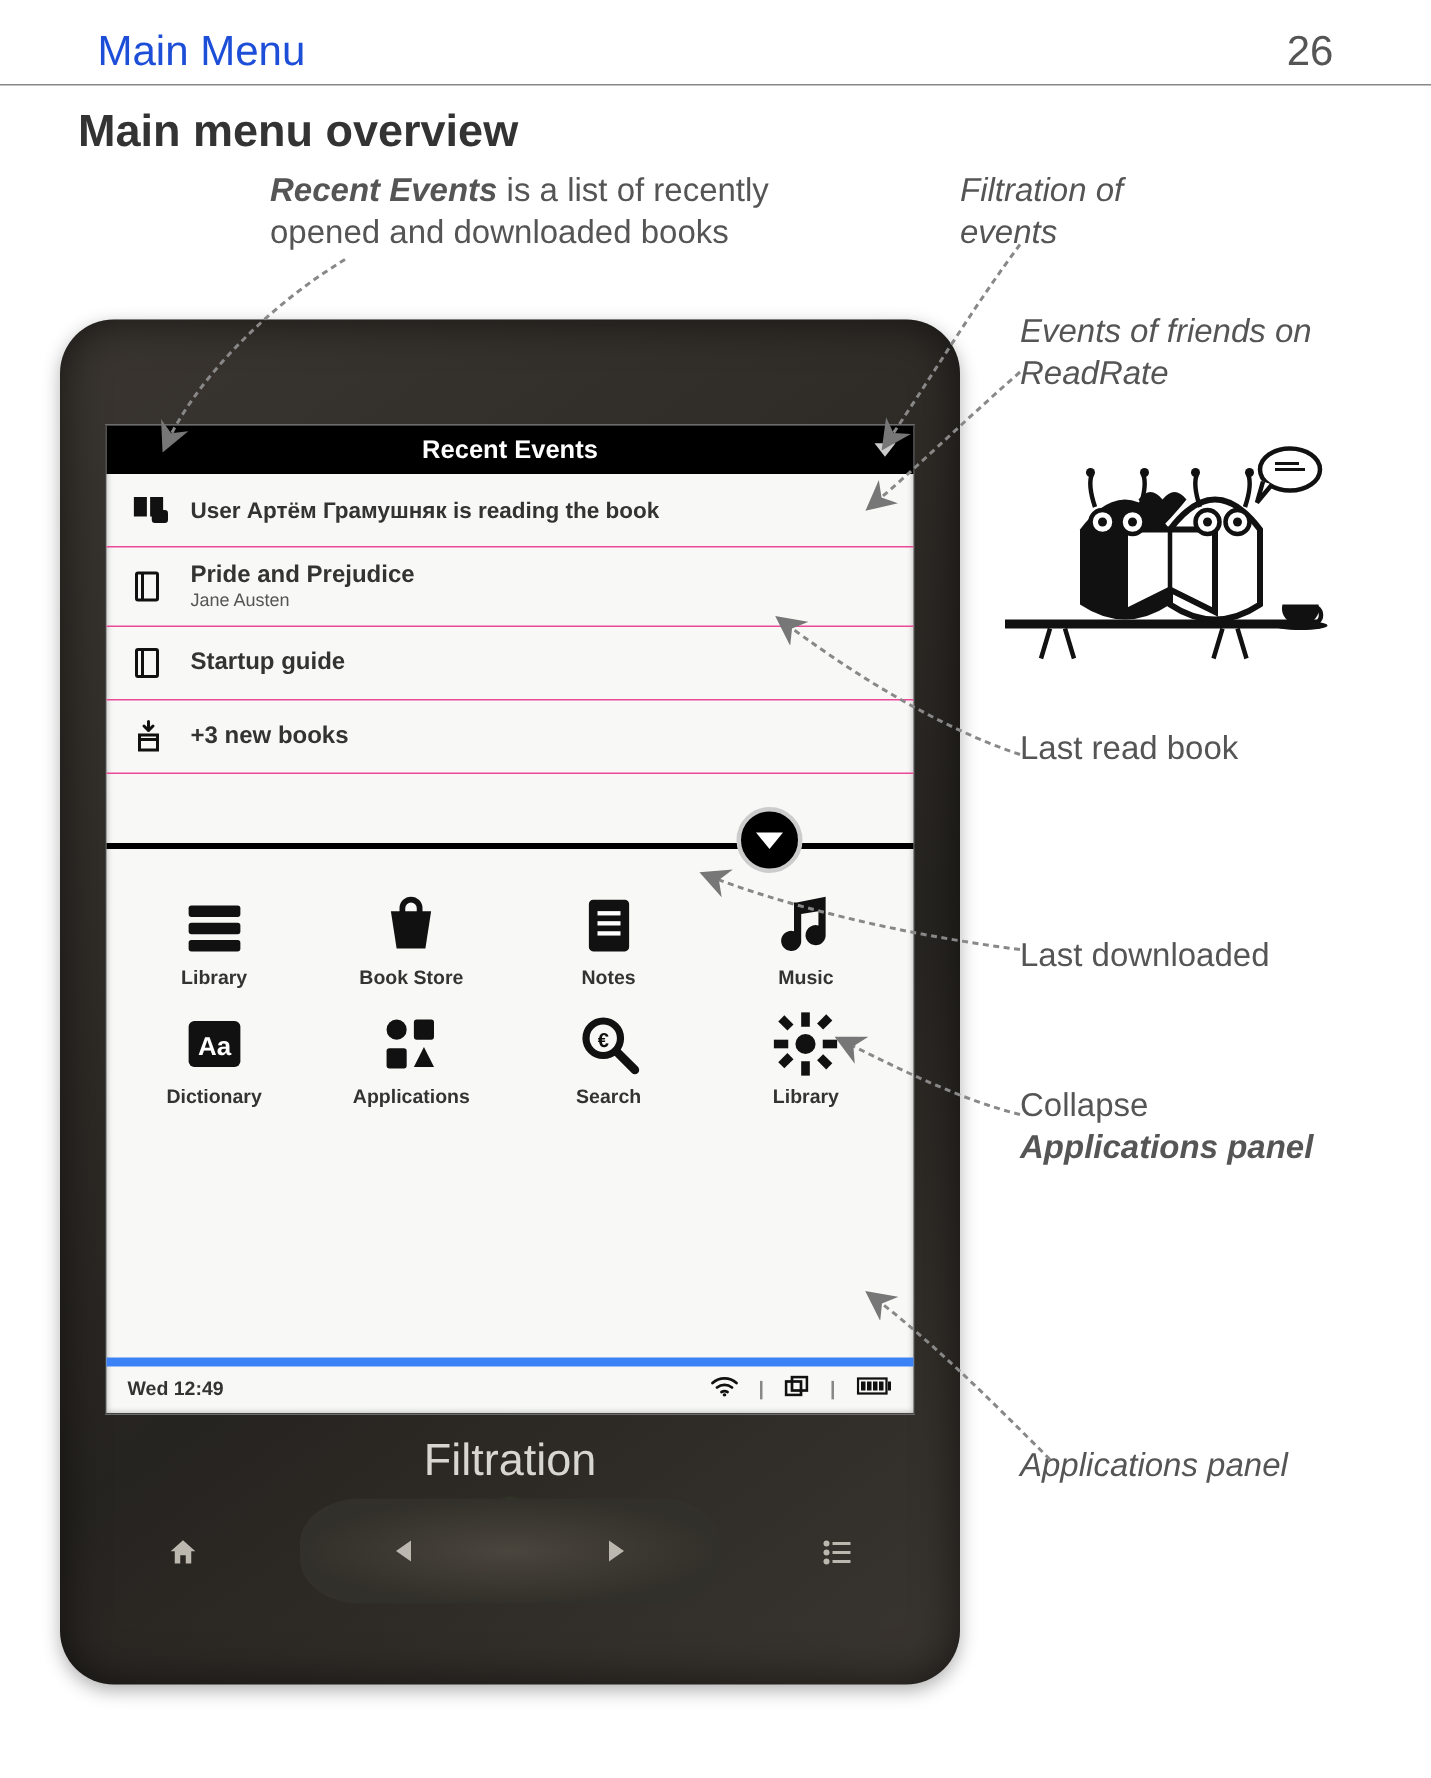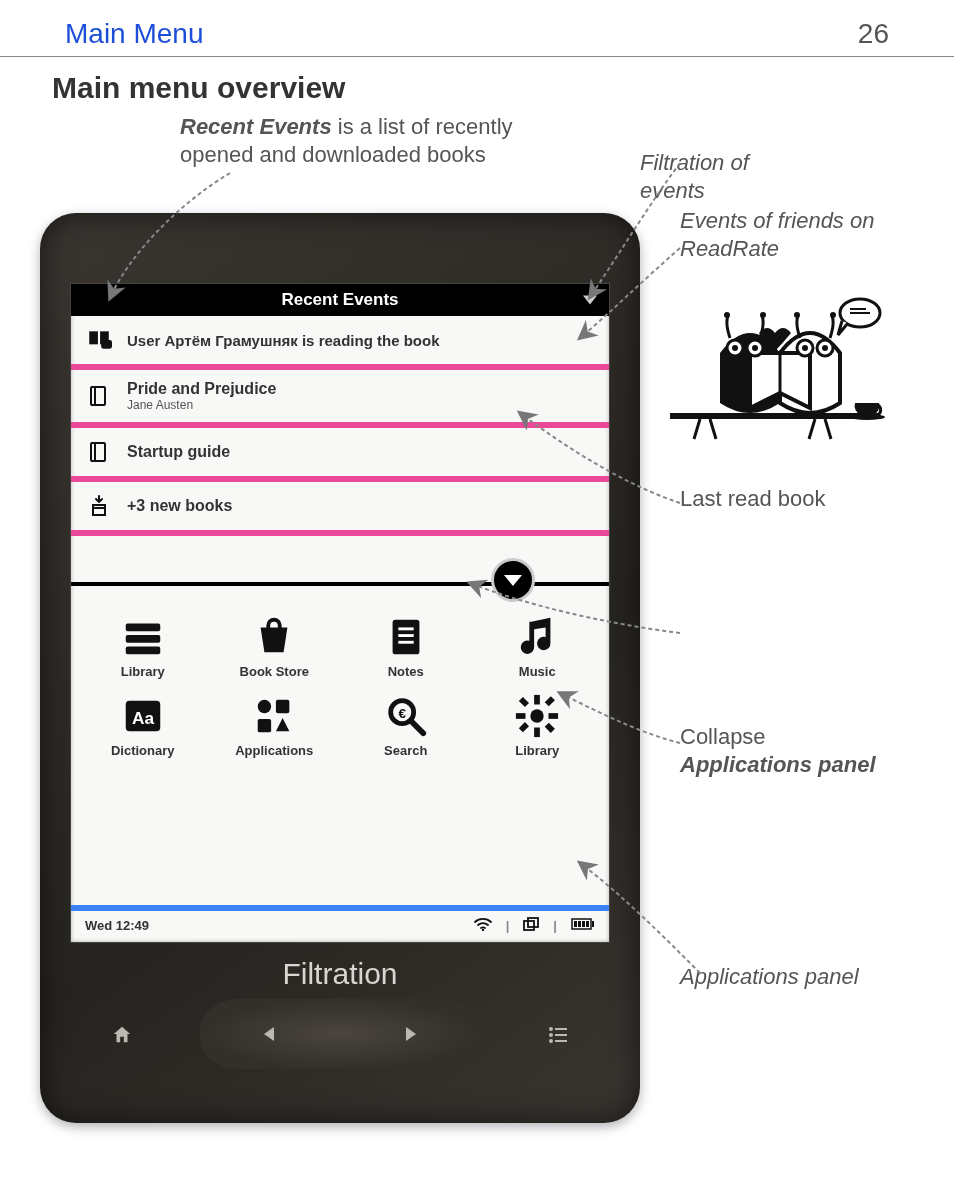--- a/index.html
+++ b/index.html
@@ -55,21 +55,21 @@
     position: relative;
   }
   .screen-header .dd-arrow {
     position: absolute; right: 12px; top: 50%; transform: translateY(-50%);
     width: 0; height: 0; border-left: 7px solid transparent; border-right: 7px solid transparent; border-top: 9px solid #ccc;
   }
 
   .row {
     display: flex; align-items: center;
     padding: 10px 14px;
-    border-bottom: 6px solid #ec4899;
+    border-bottom: 1px solid #ec4899;
     gap: 14px;
   }
   .row .icon { width: 28px; height: 28px; flex: 0 0 28px; display:flex; align-items:center; justify-content:center; }
   .row .text { flex: 1; }
   .row .title-line { font-weight: 700; font-size: 16px; }
   .row .sub { font-size: 12px; color: #555; }
   .row.event .title-line { font-size: 15px; }
 
   .divider-chevron {
     position: relative;
@@ -146,23 +146,24 @@
   <span class="title">Main Menu</span>
   <span class="num">26</span>
 </div>
 <div class="section-title">Main menu overview</div>
 
 <div class="canvas">
 
   <div class="callout" style="left:180px; top:0; width:360px; font-style: normal;">
     <span class="bolditalic">Recent Events</span><span style="font-style: normal;"> is a list of recently opened and downloaded books</span>
   </div>
-  <div class="callout" style="left:640px; top:0; width:140px; font-style: italic; margin-top: 36px;">Filtration of events</div>
+  <div class="callout" style="left:640px; top:0; width:140px; font-style: italic;">Filtration of events</div>
   <div class="callout" style="left:680px; top:94px; width:220px;">Events of friends on ReadRate</div>
   <div class="callout" style="left:680px; top:372px; font-style: normal;">Last read book</div>
+  <div class="callout" style="left:680px; top:510px; font-style: normal;">Last downloaded</div>
   <div class="callout" style="left:680px; top:610px; font-style: normal;">
     <span>Collapse </span><br><span class="bolditalic">Applications panel</span>
   </div>
   <div class="callout bolditalic" style="left:680px; top:850px;">Applications panel</div>
 
   <div class="owl-art">
     <svg viewBox="0 0 240 160" width="240" height="160">
       <g fill="#111">
         <rect x="10" y="120" width="210" height="6"></rect>
         <path d="M40 126 l-6 20 M50 126 l6 20 M155 126 l-6 20 M165 126 l6 20" stroke="#111" stroke-width="3" fill="none"></path>

